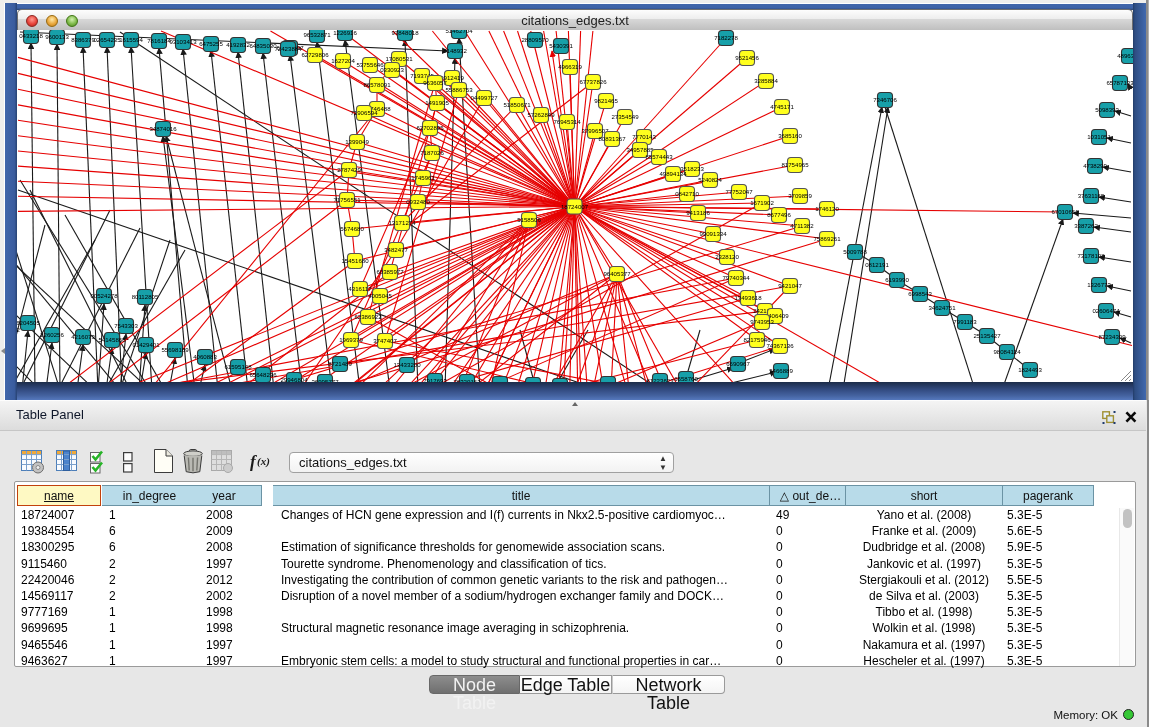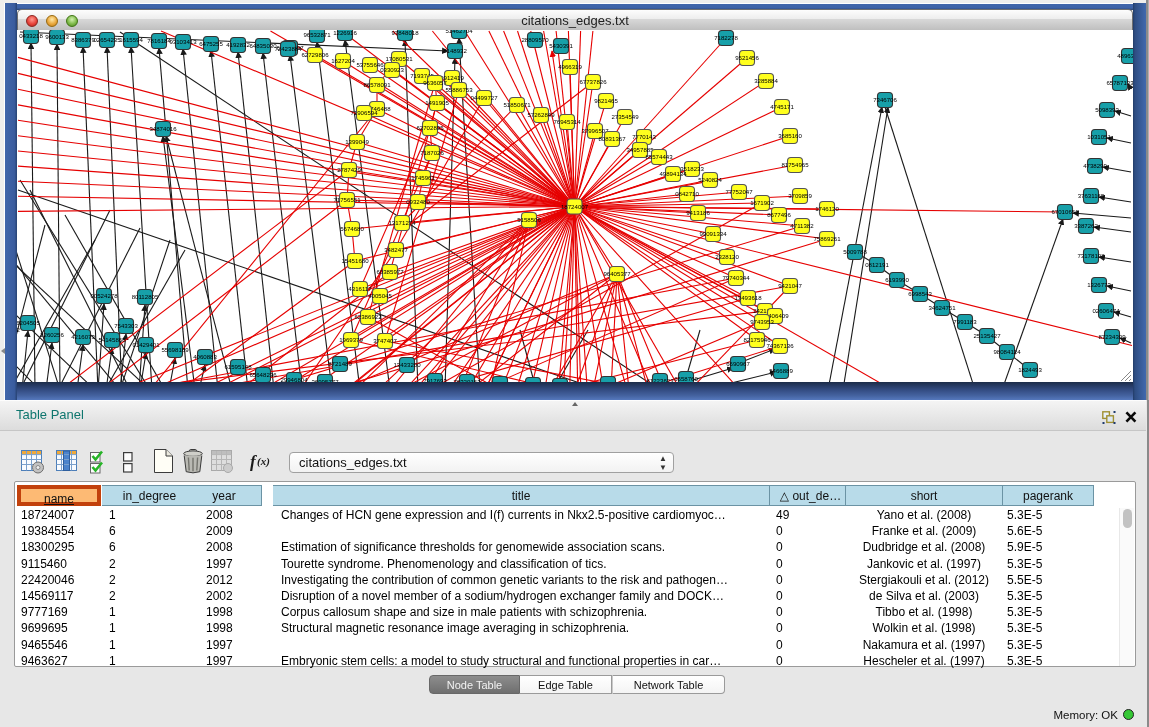--- a/index.html
+++ b/index.html
@@ -4,40 +4,40 @@
 html,body{width:1149px;height:727px;overflow:hidden}
 body{font-family:"Liberation Sans",sans-serif;background:#e7e7e7}
 #app{position:relative;width:1149px;height:727px;overflow:hidden}
 .abs{position:absolute}
 #titlebar{left:17px;top:9px;width:1116px;height:22px;border:1px solid #6f6f6f;border-bottom:1px solid #555;
  border-radius:5px 5px 0 0;background:linear-gradient(180deg,#fdfdfd 0%,#ededed 45%,#d8d8d8 46%,#bfbfbf 100%);}
 #titletxt{left:17px;top:13px;width:1116px;text-align:center;font-size:13px;color:#222}
 .tl{width:12px;height:12px;border-radius:50%;top:15px;position:absolute}
 
 #tp{left:0;top:400px;width:1149px;height:327px;background:#e7e7e7;border-right:2px solid #8a8a8a}
-#tptitle{left:16px;top:7px;font-size:13px;color:#0f766e}
+#tptitle{left:16px;top:7px;font-size:13px;color:#0f172a}
 #combo{left:289px;top:452px;width:385px;height:21px;border:1px solid #a0a0a0;border-radius:4px;
  background:linear-gradient(180deg,#ffffff,#f2f2f2);font-size:13px;color:#111;line-height:19px;padding-left:9px}
 #combo .arr{position:absolute;right:6px;top:1px;font-size:8px;color:#333;line-height:9px}
 #tbl{left:14px;top:481px;width:1122px;height:186px;background:#fff;border:1px solid #9a9a9a;border-radius:2px}
 #thead{position:absolute;left:0;top:3px;height:21px;width:1104px}
 .th{position:absolute;top:0;height:21px;background:#b8dbe9;border:1px solid #6b93a4;border-left:none;
  font-size:12px;text-align:center;line-height:20px;color:#111}
-.th.first{background:#fdba74;border:4px solid #c2410c;text-decoration:underline;}
+.th.first{background:#fef9c3;border:1px solid #c2410c;text-decoration:underline;}
 #tbody{position:absolute;left:0;top:25px;width:1104px}
 .tr{height:16.2px;line-height:16.2px;font-size:12px;color:#000;position:relative;white-space:nowrap}
 .tr div{position:absolute;top:0;overflow:hidden}
 .c1{left:6px;width:80px}.c2{left:94px;width:90px}.c3{left:191px;width:75px}
 .c4{left:266px;width:487px}.c5{left:761px;width:70px}
 .c6{left:830px;width:158px;text-align:center}.c7{left:992px;width:100px}
 #vsb{position:absolute;right:1px;top:26px;width:15px;height:158px;background:#fafafa;border-left:1px solid #e8e8e8}
 #vsbthumb{position:absolute;left:3px;top:1px;width:9px;height:19px;border-radius:5px;background:#c2c2c2}
 
 #tabs{left:429px;top:675px;height:19px}
-.tab{position:absolute;top:0;height:19px;border:1px solid #9a9a9a;font-size:11px;text-align:center;line-height:18px}
+.tab{position:absolute;top:0;height:19px;border:1px solid #9a9a9a;font-size:18px;text-align:center;line-height:18px}
 #tab1{left:0;width:91px;border-radius:4px 0 0 4px;background:linear-gradient(180deg,#8d8d8d,#6f6f6f);color:#f2f2f2;border-color:#686868}
 #tab2{left:91px;width:92px;background:linear-gradient(180deg,#ffffff,#f4f4f4);color:#111;border-left:none}
 #tab3{left:183px;width:113px;border-radius:0 4px 4px 0;background:linear-gradient(180deg,#ffffff,#f4f4f4);color:#111;border-left:1px solid #c9c9c9}
 #mem{right:31px;top:709px;font-size:11.5px;color:#111}
 #memdot{right:15px;top:709px;width:11px;height:11px;border-radius:50%;background:#35c835;border:1px solid #222}
 </style></head>
 <body>
 <div id="app">
 
  <div class="abs" style="left:0;top:0;width:1149px;height:400px;background:#efeeec"></div>
@@ -786,21 +786,20 @@
           <div class="c3">2002</div>
           <div class="c4">Disruption of a novel member of a sodium/hydrogen exchanger family and DOCK…</div>
           <div class="c5">0</div>
           <div class="c6">de Silva et al. (2003)</div>
           <div class="c7">5.3E-5</div>
         </div>
 <div class="tr">
           <div class="c1">9777169</div>
           <div class="c2">1</div>
           <div class="c3">1998</div>
-          <div class="c4">Corpus callosum shape and size in male patients with schizophrenia.</div>
           <div class="c5">0</div>
           <div class="c6">Tibbo et al. (1998)</div>
           <div class="c7">5.3E-5</div>
         </div>
 <div class="tr">
           <div class="c1">9699695</div>
           <div class="c2">1</div>
           <div class="c3">1998</div>
           <div class="c4">Structural magnetic resonance image averaging in schizophrenia.</div>
           <div class="c5">0</div>

